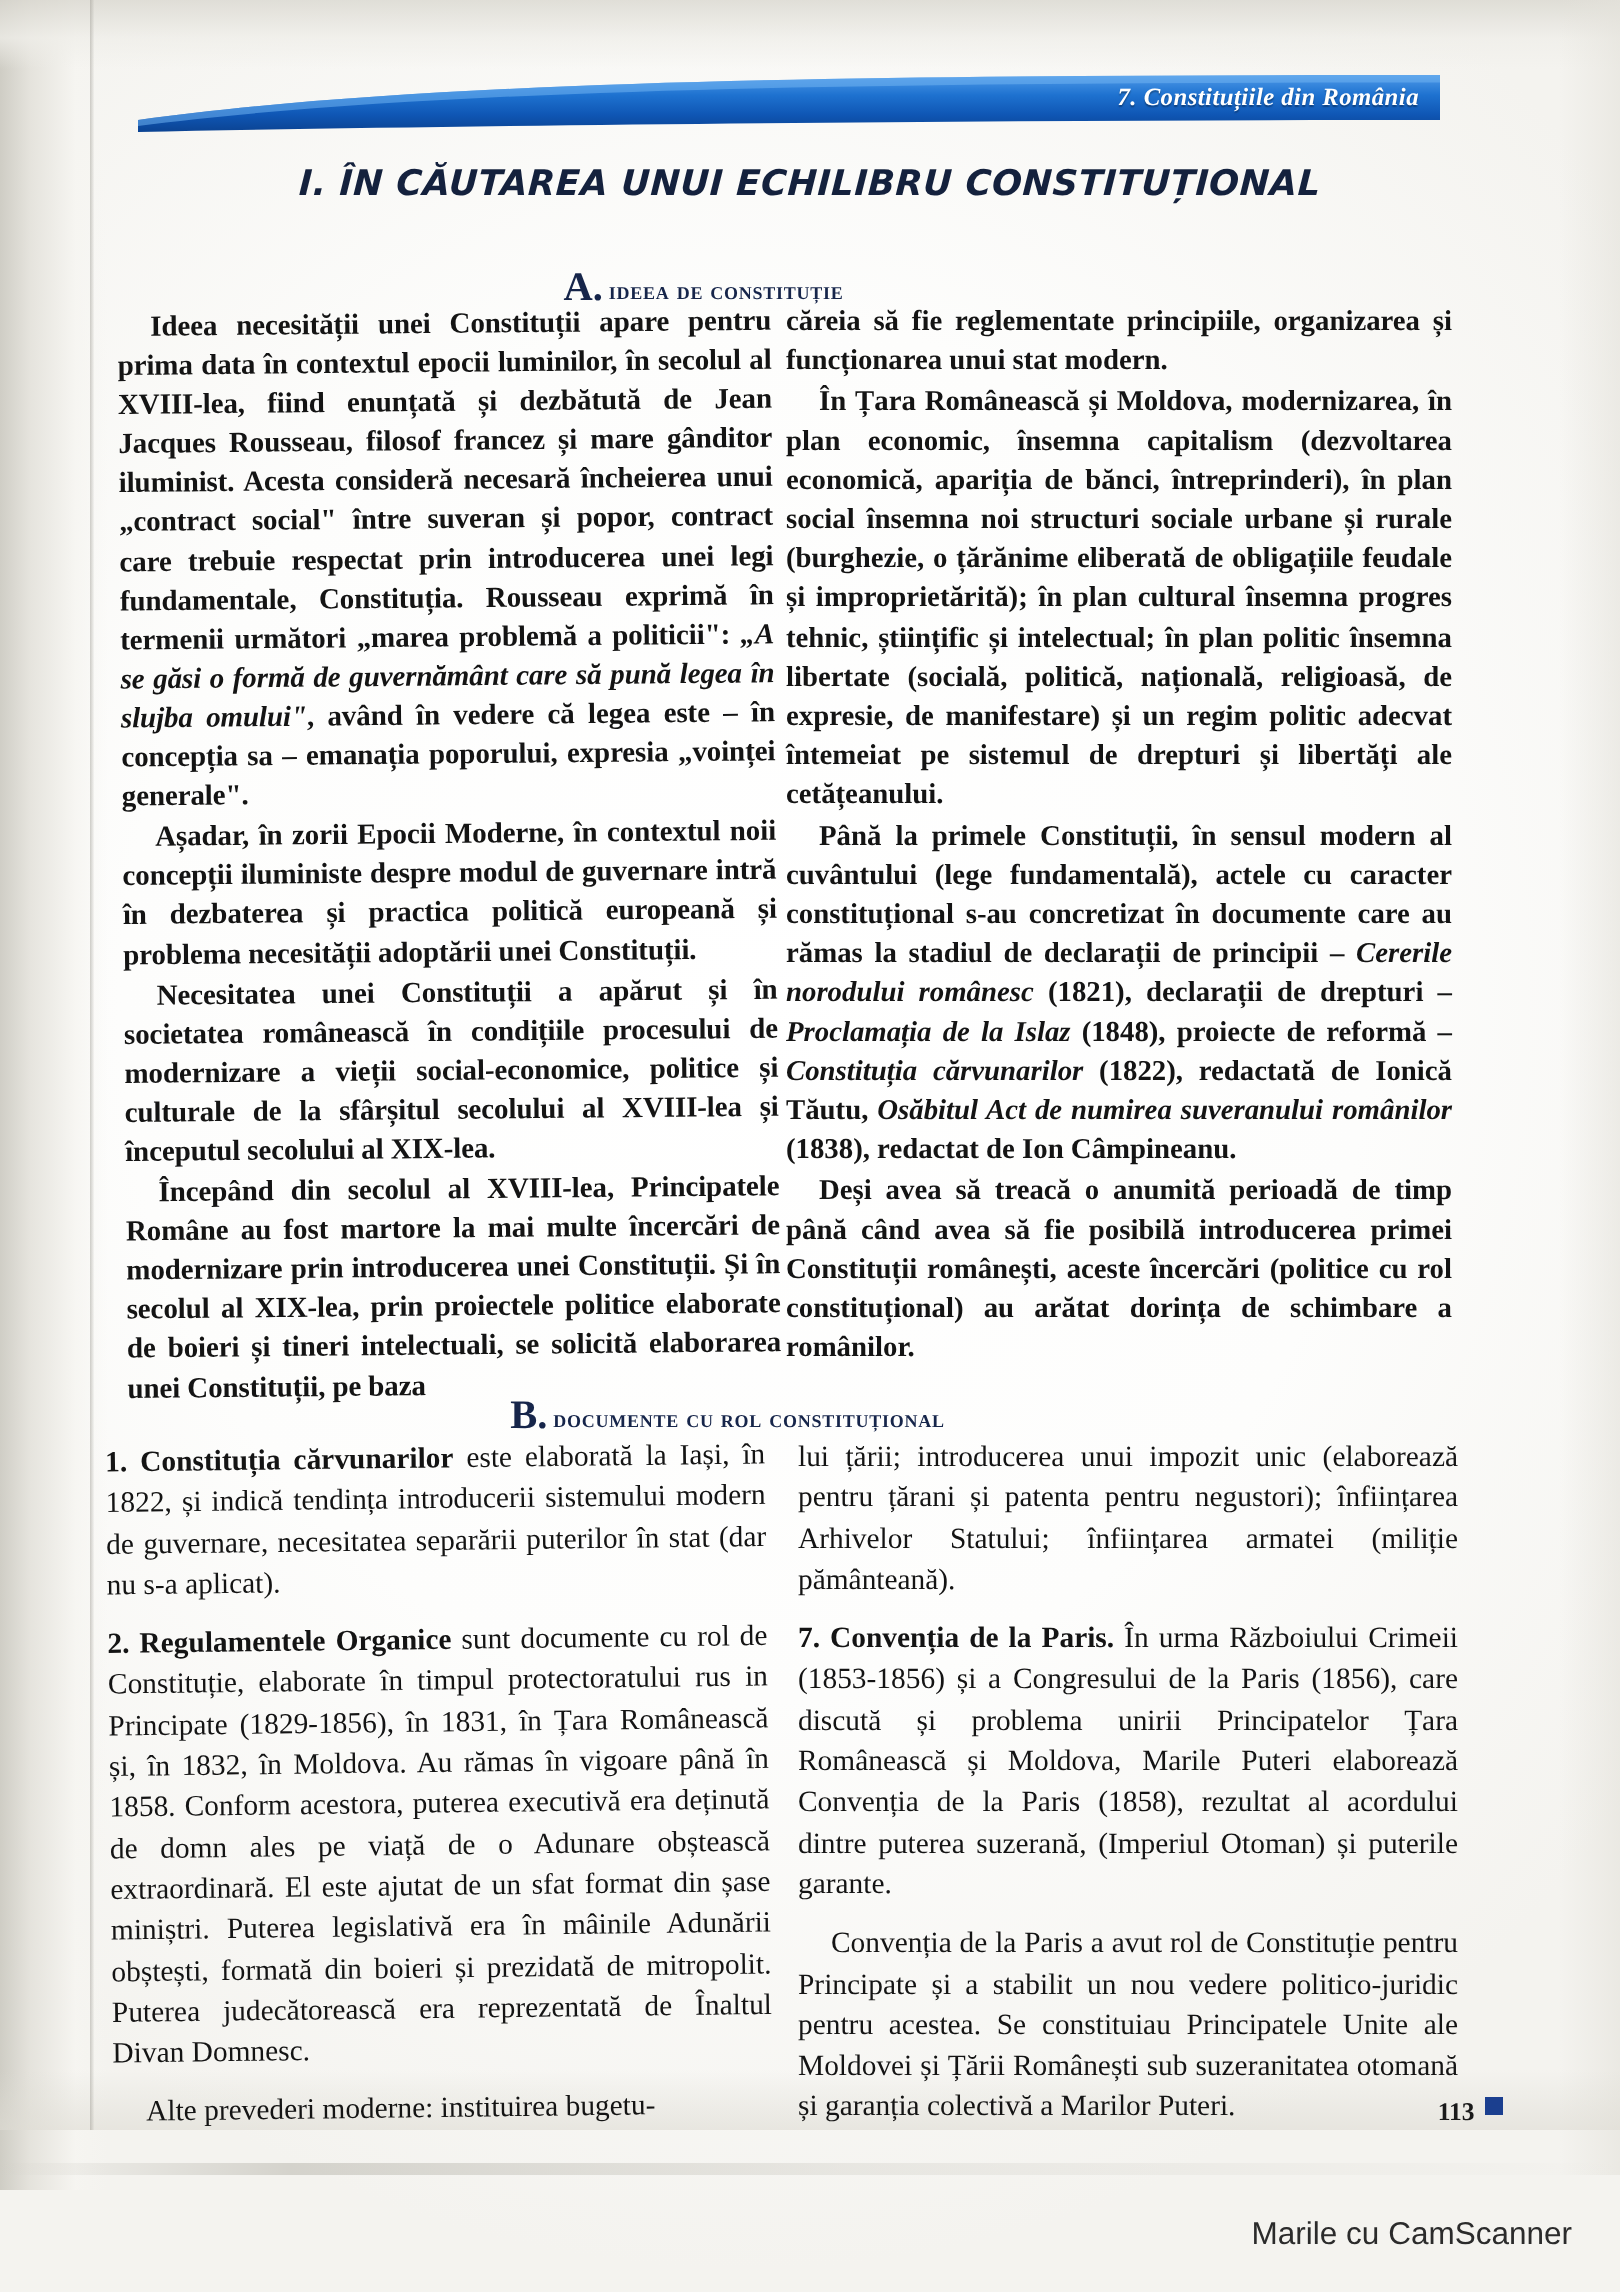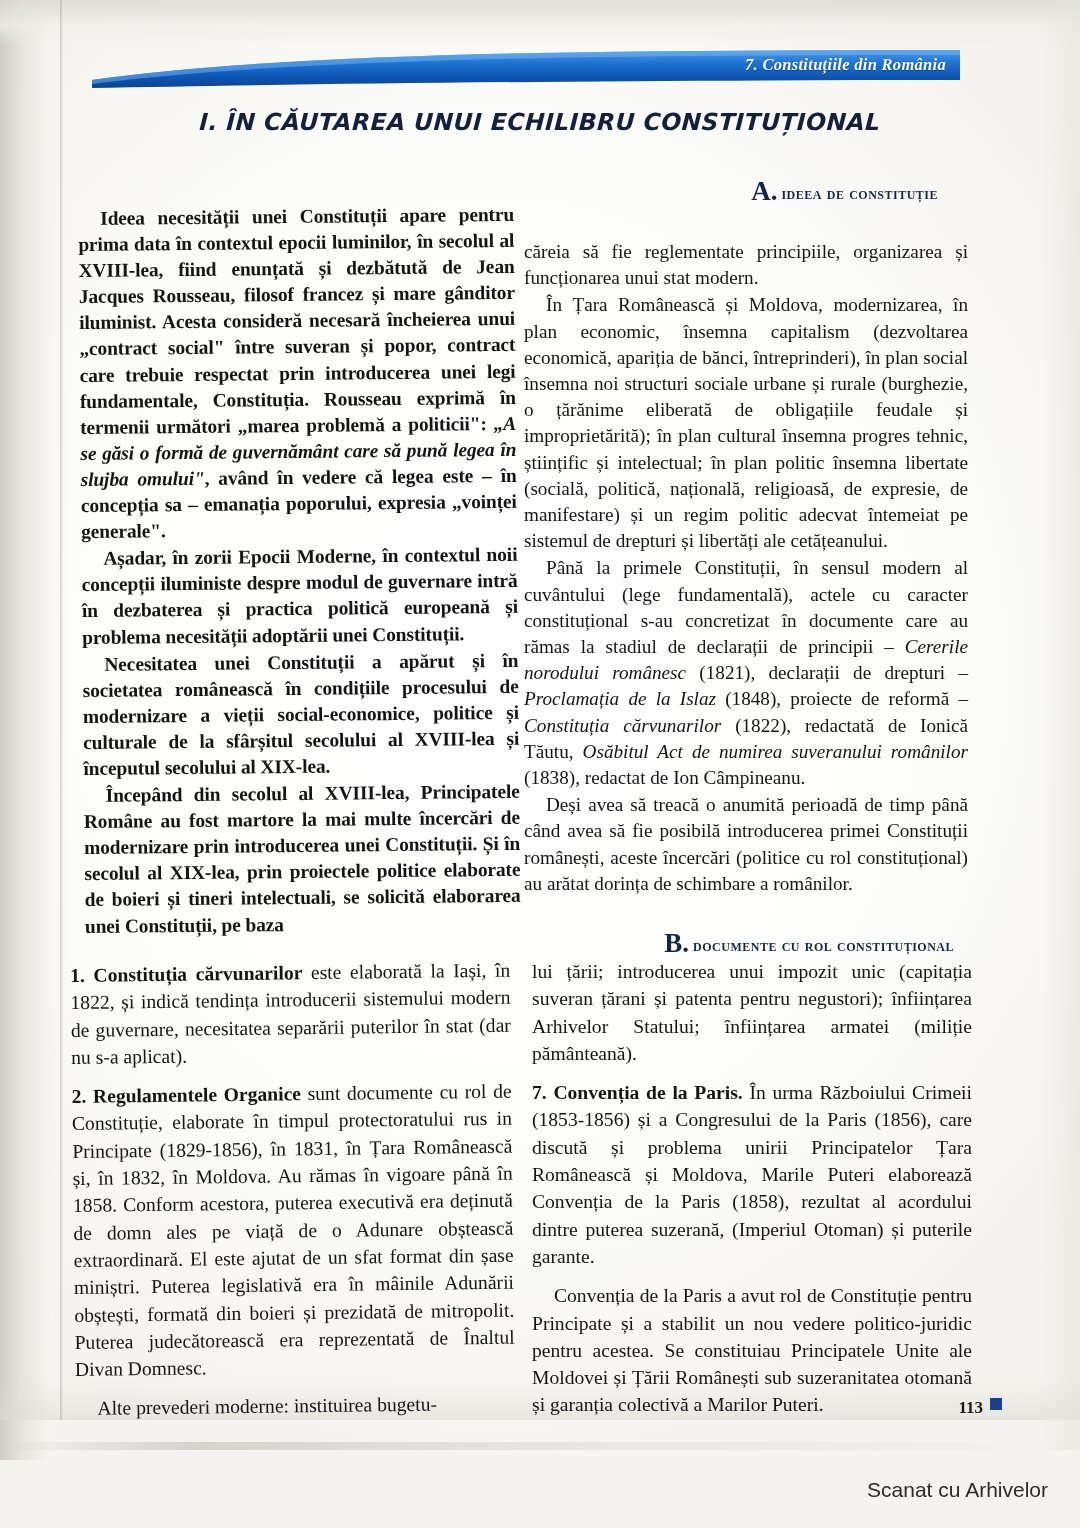--- a/index.html
+++ b/index.html
@@ -102,21 +102,21 @@
     font-weight: bold;
     font-size: 20px;
     color: #16284a;
     letter-spacing: .2px;
   }
 
   
   .lettered-heading {
     position: absolute;
     width: 938px;
-    text-align: right;
+    text-align: center;
     color: #16254a;
     white-space: nowrap;
   }
   .lettered-heading .big-letter {
     font-family: "Liberation Serif", serif;
     font-weight: bold;
     font-size: 27px;
     vertical-align: -1px;
   }
   .lettered-heading .smallcaps {
@@ -157,22 +157,21 @@
     transform: rotate(-0.55deg);
     transform-origin: left top;
     letter-spacing: -.1px;
   }
   #col-top-right {
     left: 524px;
     top: 202px;
     width: 444px;
     font-size: 19.2px;
     line-height: 26.2px;
-    font-weight: 400;
-    margin-top: 37px;
+    font-weight: 700;
   }
   
   #col-bot-left {
     left: 70px;
     top: 962px;
     width: 440px;
     font-size: 19.6px;
     line-height: 27.3px;
     transform: rotate(-0.7deg);
     transform-origin: left top;
@@ -285,28 +284,28 @@
     <p class="noindent">
       <span class="numbered">1. Constituția cărvunarilor</span><span> este elaborată la Iași, în 1822, și indică tendința introducerii sistemului modern de guvernare, necesitatea separării puterilor în stat (dar nu s-a aplicat).</span>
     </p>
     <p class="noindent">
       <span class="numbered">2. Regulamentele Organice</span><span> sunt documente cu rol de Constituție, elaborate în timpul protectoratului rus in Principate (1829-1856), în 1831, în Țara Românească și, în 1832, în Moldova. Au rămas în vigoare până în 1858. Conform acestora, puterea executivă era deținută de domn ales pe viață de o Adunare obștească extraordinară. El este ajutat de un sfat format din șase miniștri. Puterea legislativă era în mâinile Adunării obștești, formată din boieri și prezidată de mitropolit. Puterea judecătorească era reprezentată de Înaltul Divan Domnesc.</span>
     </p>
     <p>Alte prevederi moderne: instituirea bugetu-</p>
   </div>
 
   <div class="col" id="col-bot-right">
-    <p class="noindent">lui țării; introducerea unui impozit unic (capitația suveran țărani și patenta pentru negustori); înființarea Arhivelor Statului; înființarea armatei (miliție pământeană).</p>
+    <p class="noindent">lui țării; introducerea unui impozit unic (elaborează pentru țărani și patenta pentru negustori); înființarea Arhivelor Statului; înființarea armatei (miliție pământeană).</p>
     <p class="noindent">
       <span class="numbered">7. Convenția de la Paris.</span><span> În urma Războiului Crimeii (1853-1856) și a Congresului de la Paris (1856), care discută și problema unirii Principatelor Țara Românească și Moldova, Marile Puteri elaborează Convenția de la Paris (1858), rezultat al acordului dintre puterea suzerană, (Imperiul Otoman) și puterile garante.</span>
     </p>
     <p>Convenția de la Paris a avut rol de Constituție pentru Principate și a stabilit un nou vedere politico-juridic pentru acestea. Se constituiau Principatele Unite ale Moldovei și Țării Românești sub suzeranitatea otomană și garanția colectivă a Marilor Puteri.</p>
   </div>
 
   <div id="page-footer">
     <span>113</span>
     <span id="page-marker"></span>
   </div>
 
   <div id="scan-edge-line"></div>
 </div>
 
-<div id="camscanner-watermark">Scanat cu Arhivelor</div>
+<div id="camscanner-watermark">Marile cu CamScanner</div>
 
 </body></html>

